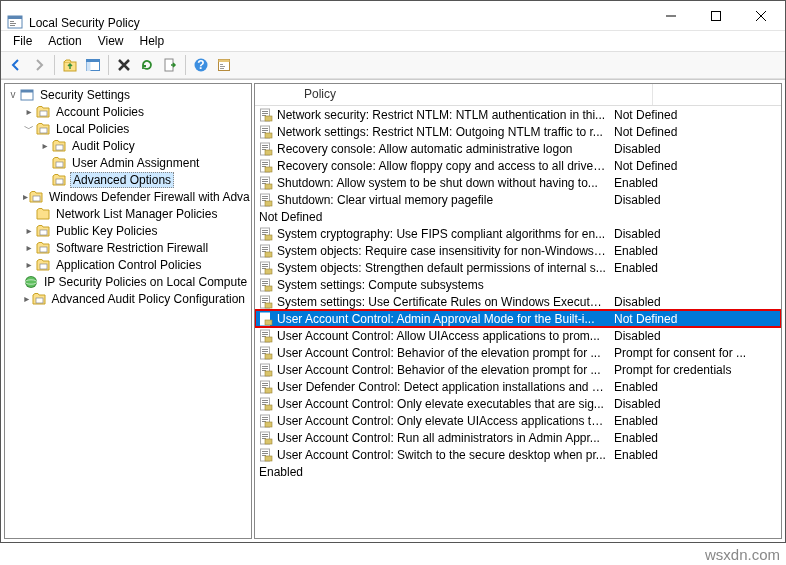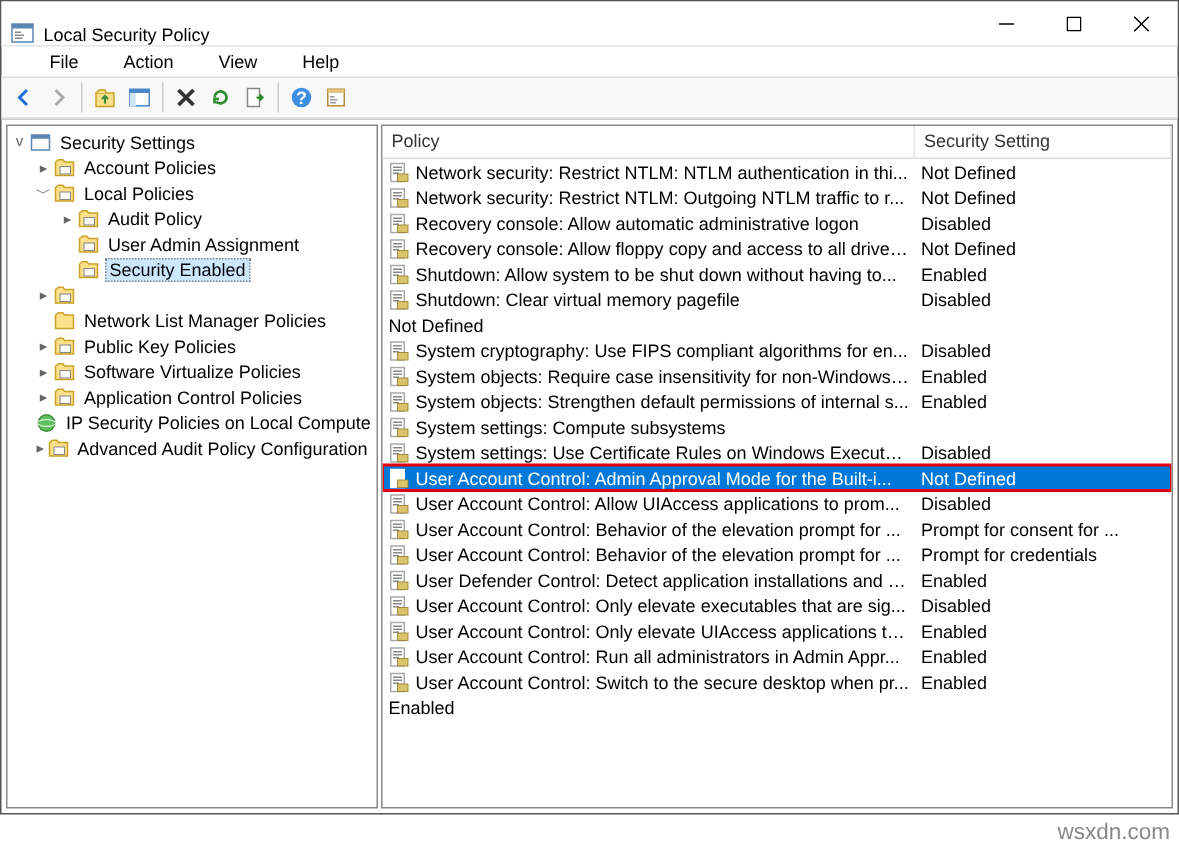--- a/index.html
+++ b/index.html
@@ -3,35 +3,35 @@
 <meta charset="utf-8">
 <style>
 * { box-sizing: border-box; margin: 0; padding: 0; font-family: "Segoe UI", Tahoma, sans-serif; font-size: 12px; }
 body { background: #fff; width: 786px; height: 565px; overflow: hidden; position: relative; }
 .window { width: 786px; height: 543px; border: 1px solid #555; background: #fff; display: flex; flex-direction: column; }
 .titlebar { height: 30px; background: #fff; display: flex; align-items: flex-end; padding: 0 2px; border-bottom: 1px solid #e5e5e5; }
 .titlebar-icon { width: 16px; height: 16px; margin: 0 6px 0 4px; }
 .titlebar-title { flex: 1; font-size: 12px; color: #000; }
 .titlebar-btns { display: flex; }
 .titlebar-btn { width: 45px; height: 29px; display: flex; align-items: center; justify-content: center; }
-.menubar { height: 20px; display: flex; align-items: center; padding: 0 4px; gap: 14px; margin-left: 20px; }
+.menubar { height: 20px; display: flex; align-items: center; padding: 0 4px; gap: 0; }
 .menu-item { padding: 2px 8px; cursor: default; }
 .toolbar { height: 28px; display: flex; align-items: center; padding: 0 4px; gap: 1px; border-top: 1px solid #e0e0e0; border-bottom: 1px solid #e0e0e0; background: #f8f8f8; }
 .tool-btn { width: 22px; height: 22px; display: flex; align-items: center; justify-content: center; border: 1px solid transparent; }
 .tool-sep { width: 1px; height: 20px; background: #ccc; margin: 0 3px; }
 .content { flex: 1; display: flex; border-top: 1px solid #ccc; overflow: hidden; }
 .tree-pane { width: 248px; border: 1px solid #888; margin: 3px 0 3px 3px; background: #fff; overflow: auto; padding: 2px 0; }
 .tree-node { display: flex; align-items: center; height: 17px; white-space: nowrap; cursor: default; padding-right: 4px; }
 .tree-toggle { width: 12px; text-align: center; font-size: 10px; color: #666; user-select: none; }
 .tree-icon { width: 16px; height: 16px; margin-right: 3px; flex-shrink: 0; }
 .tree-label { padding: 0 2px; }
 .tree-label.sel { background: #cce8ff; border: 1px dotted #888; }
 .list-pane { flex: 1; border: 1px solid #888; margin: 3px 3px 3px 2px; background: #fff; display: flex; flex-direction: column; overflow: hidden; }
 .list-header { display: flex; height: 22px; border-bottom: 1px solid #ddd; background: #fff; }
-.list-header-cell { padding: 3px 6px; border-right: 1px solid #e5e5e5; font-weight: normal; color: #333; }
+.list-header-cell { padding: 3px 6px; border-right: 1px solid #e5e5e5; font-weight: normal; color: #333; margin-left: 43px; }
 .col-policy { width: 355px; }
 .col-setting { flex: 1; }
 .list-body { flex: 1; overflow: auto; }
 .list-row { display: flex; height: 17px; align-items: center; cursor: default; white-space: nowrap; }
 .list-row.selected { background: #0078d7; color: #fff; outline: 2px solid #e30000; outline-offset: -1px; }
 .list-cell { overflow: hidden; text-overflow: ellipsis; padding: 0 4px; }
 .list-cell.col-policy { display: flex; align-items: center; width: 355px; }
 .list-cell.col-setting { flex: 1; }
 .policy-icon { width: 14px; height: 14px; margin-right: 4px; flex-shrink: 0; }
 .watermark { position: absolute; right: 6px; bottom: 2px; font-size: 15px; color: #888; }
@@ -194,30 +194,31 @@
             <span class="tree-label">User Admin Assignment</span>
           </div>
           <div class="tree-node" style="padding-left: 34px;">
             <span class="tree-toggle"></span>
             <span class="tree-icon">
               <svg viewBox="0 0 16 16">
                 <path d="M2 4l2-1.5h3l1 1.5h6v9H2z" fill="#fce08a" stroke="#c9a227"></path>
                 <rect x="5" y="7" width="7" height="5" fill="#fff" stroke="#888" stroke-width="0.7"></rect>
               </svg>
             </span>
-            <span class="tree-label sel">Security Enabled</span>
-          </div>
-          <div class="tree-node" style="padding-left: 18px;">
-            <span class="tree-toggle">▸</span>
-            <span class="tree-icon">
-              <svg viewBox="0 0 16 16">
-                <path d="M2 4l2-1.5h3l1 1.5h6v9H2z" fill="#fce08a" stroke="#c9a227"></path>
-                <rect x="5" y="7" width="7" height="5" fill="#fff" stroke="#888" stroke-width="0.7"></rect>
-              </svg>
-            </span>
+            <span class="tree-label sel">Advanced Options</span>
+          </div>
+          <div class="tree-node" style="padding-left: 18px;">
+            <span class="tree-toggle">▸</span>
+            <span class="tree-icon">
+              <svg viewBox="0 0 16 16">
+                <path d="M2 4l2-1.5h3l1 1.5h6v9H2z" fill="#fce08a" stroke="#c9a227"></path>
+                <rect x="5" y="7" width="7" height="5" fill="#fff" stroke="#888" stroke-width="0.7"></rect>
+              </svg>
+            </span>
+            <span class="tree-label">Windows Defender Firewall with Adva</span>
           </div>
           <div class="tree-node" style="padding-left: 18px;">
             <span class="tree-toggle"></span>
             <span class="tree-icon">
               <svg viewBox="0 0 16 16">
                 <path d="M2 4l2-1.5h3l1 1.5h6v9H2z" fill="#fce08a" stroke="#c9a227"></path>
               </svg>
             </span>
             <span class="tree-label">Network List Manager Policies</span>
           </div>
@@ -232,21 +233,21 @@
             <span class="tree-label">Public Key Policies</span>
           </div>
           <div class="tree-node" style="padding-left: 18px;">
             <span class="tree-toggle">▸</span>
             <span class="tree-icon">
               <svg viewBox="0 0 16 16">
                 <path d="M2 4l2-1.5h3l1 1.5h6v9H2z" fill="#fce08a" stroke="#c9a227"></path>
                 <rect x="5" y="7" width="7" height="5" fill="#fff" stroke="#888" stroke-width="0.7"></rect>
               </svg>
             </span>
-            <span class="tree-label">Software Virtualize Policies</span>
+            <span class="tree-label">Software Restriction Firewall</span>
           </div>
           <div class="tree-node" style="padding-left: 18px;">
             <span class="tree-toggle">▸</span>
             <span class="tree-icon">
               <svg viewBox="0 0 16 16">
                 <path d="M2 4l2-1.5h3l1 1.5h6v9H2z" fill="#fce08a" stroke="#c9a227"></path>
                 <rect x="5" y="7" width="7" height="5" fill="#fff" stroke="#888" stroke-width="0.7"></rect>
               </svg>
             </span>
             <span class="tree-label">Application Control Policies</span>
@@ -271,21 +272,20 @@
               </svg>
             </span>
             <span class="tree-label">Advanced Audit Policy Configuration</span>
           </div>
         </div>
     </div>
 
     <div class="list-pane">
       <div class="list-header">
         <div class="list-header-cell col-policy">Policy</div>
-        <div class="list-header-cell col-setting">Security Setting</div>
       </div>
       <div class="list-body" id="list-body">
           <div class="list-row">
             <div class="list-cell col-policy">
               <span class="policy-icon">
                 <svg viewBox="0 0 14 14">
                   <rect x="1.5" y="1" width="9" height="12" fill="#fff" stroke="#aaa"></rect>
                   <rect x="3" y="3" width="6" height="1" fill="#888"></rect>
                   <rect x="3" y="5" width="6" height="1" fill="#888"></rect>
                   <rect x="3" y="7" width="4" height="1" fill="#888"></rect>
@@ -300,21 +300,21 @@
             <div class="list-cell col-policy">
               <span class="policy-icon">
                 <svg viewBox="0 0 14 14">
                   <rect x="1.5" y="1" width="9" height="12" fill="#fff" stroke="#aaa"></rect>
                   <rect x="3" y="3" width="6" height="1" fill="#888"></rect>
                   <rect x="3" y="5" width="6" height="1" fill="#888"></rect>
                   <rect x="3" y="7" width="4" height="1" fill="#888"></rect>
                   <rect x="6" y="8" width="7" height="5" fill="#d9c46b" stroke="#9b8434" stroke-width="0.6"></rect>
                 </svg>
               </span>
-              <span style="overflow:hidden;text-overflow:ellipsis">Network security: Restrict NTLM: Outgoing NTLM traffic to r...</span>
+              <span style="overflow:hidden;text-overflow:ellipsis">Network settings: Restrict NTLM: Outgoing NTLM traffic to r...</span>
             </div>
             <div class="list-cell col-setting">Not Defined</div>
           </div>
           <div class="list-row">
             <div class="list-cell col-policy">
               <span class="policy-icon">
                 <svg viewBox="0 0 14 14">
                   <rect x="1.5" y="1" width="9" height="12" fill="#fff" stroke="#aaa"></rect>
                   <rect x="3" y="3" width="6" height="1" fill="#888"></rect>
                   <rect x="3" y="5" width="6" height="1" fill="#888"></rect>

